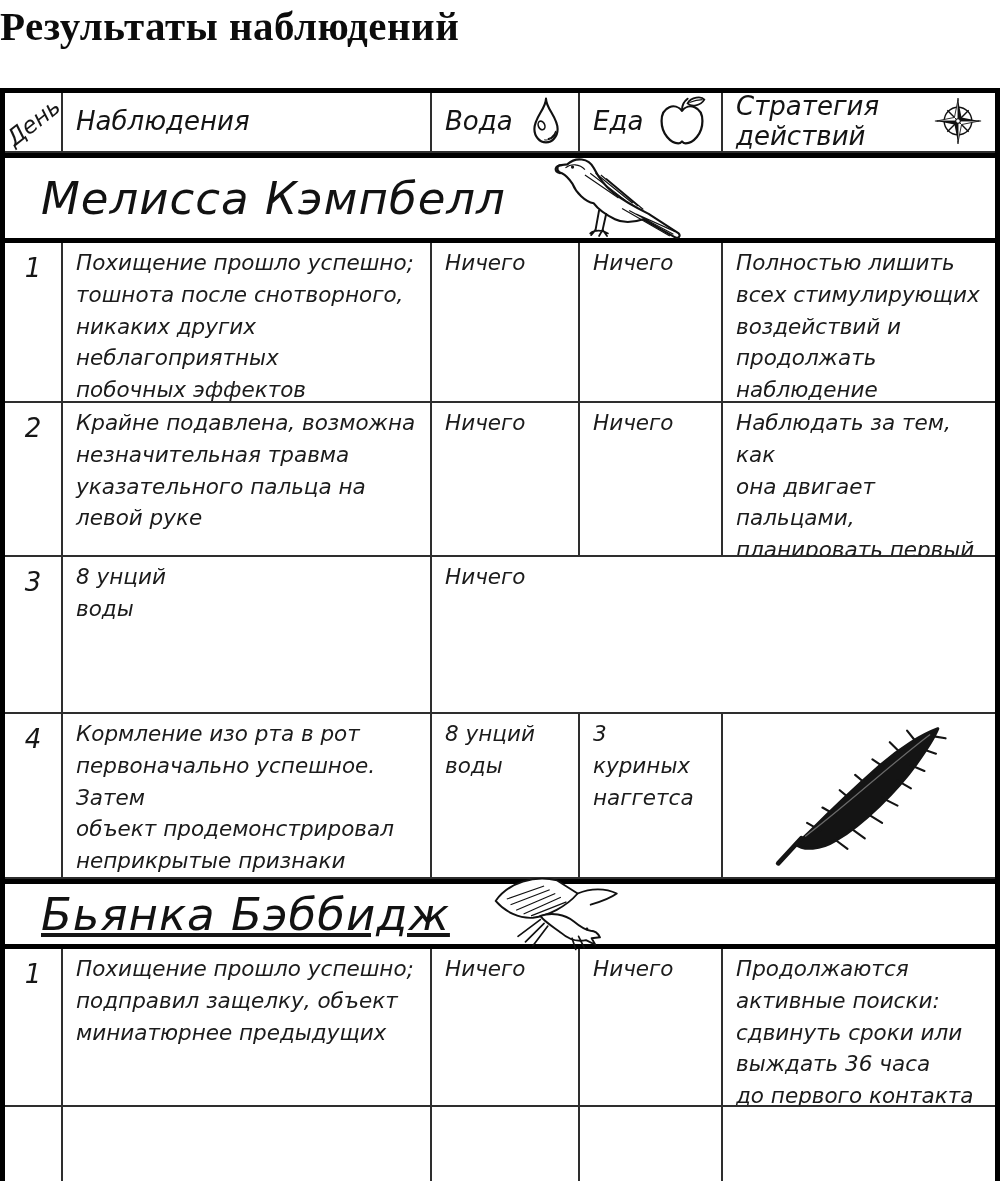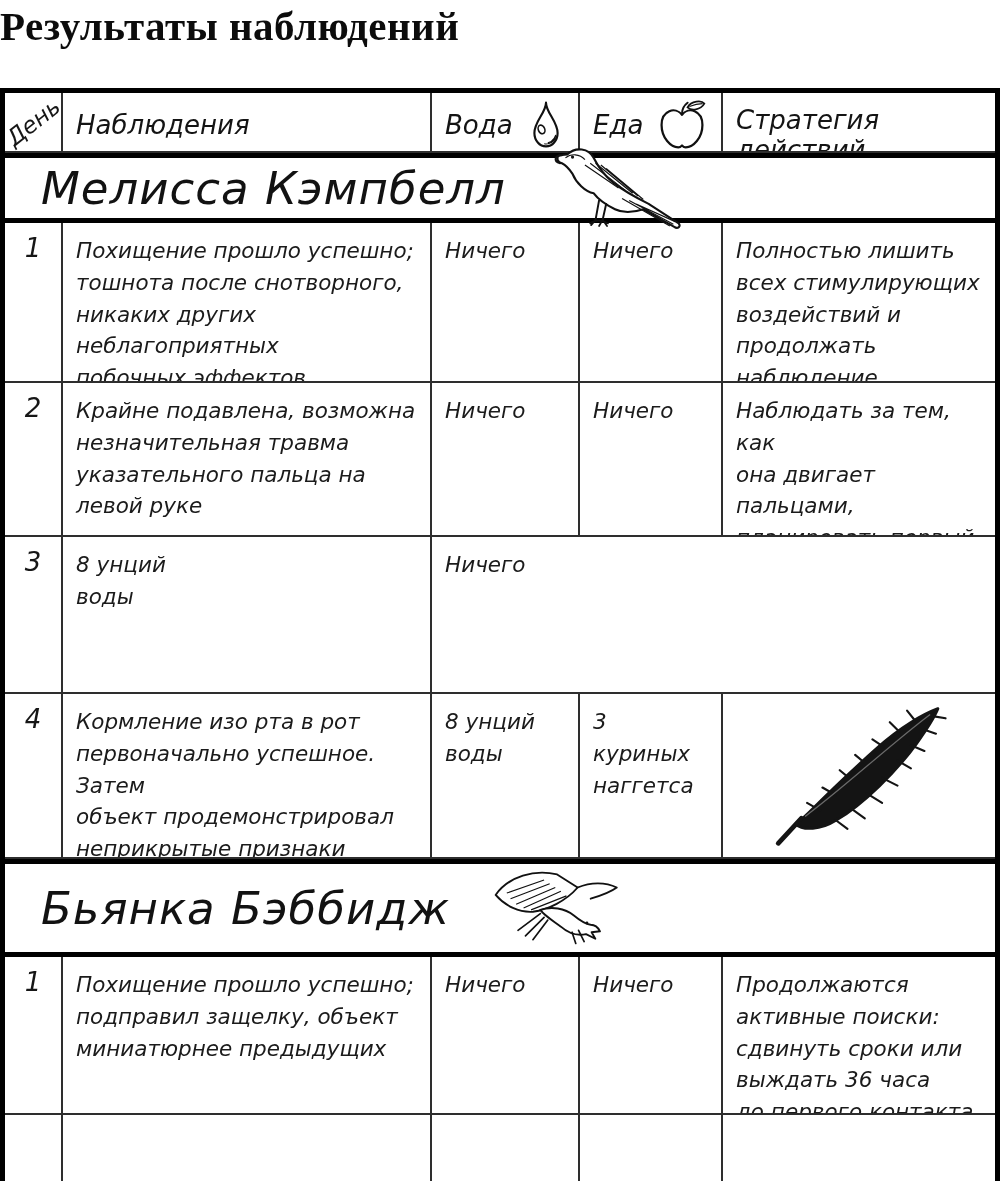--- a/index.html
+++ b/index.html
@@ -9,39 +9,39 @@
   .title{text-align:left;font-family:"Liberation Serif",serif;font-weight:bold;
          font-size:41px;letter-spacing:.5px;margin:2px 0 0;color:#0c0c0c;}
 
   .table{position:absolute;top:88px;left:0;width:1000px;height:1093px;
          border:5px solid #000;border-bottom:none;box-sizing:border-box;
          display:flex;flex-direction:column;background:#fff;}
 
   .row{display:grid;grid-template-columns:58px 369px 148px 143px 1fr;
        border-bottom:2px solid #2e2e2e;box-sizing:border-box;}
   .cell{border-right:2px solid #2e2e2e;box-sizing:border-box;
-        padding:12px 13px 6px;overflow:hidden;}
-  .cell:last-child{border-right:none;flex-direction:column;}
+        padding:4px 13px 6px;overflow:hidden;}
+  .cell:last-child{border-right:none;}
 
   .hw{font-family:"DejaVu Sans",sans-serif;font-style:italic;}
   .celltext{white-space:pre-line;font-size:21.5px;line-height:1.48;color:#1b1b1b;}
 
   
   .header-row{height:60px;}
   .hcell{display:flex;align-items:center;justify-content:space-between;}
   .hlabel{font-size:26px;color:#141414;}
   .day-hcell{display:flex;align-items:center;justify-content:center;padding:0;}
   .day-hlabel{display:inline-block;transform:rotate(-38deg);font-size:23px;}
 
   
   .band{border-top:5px solid #000;border-bottom:5px solid #000;
         box-sizing:border-box;display:flex;align-items:center;
         padding-left:36px;background:#fff;}
-  .band-1{height:70px;}
-  .band-2{height:98px;}
+  .band-1{height:90px;}
+  .band-2{height:70px;text-decoration:underline;}
   .band-name{font-size:45px;color:#121212;letter-spacing:1px;}
   .band-bird{margin-left:34px;flex:0 0 auto;}
 
   
   .r1{height:160px;} .r2{height:154px;} .r3{height:157px;} .r4{height:165px;}
   .r5{height:158px;} .r6{flex:1 1 auto;border-bottom:none;}
   .day-cell{text-align:center;font-size:26px;padding-top:10px;}
 
   .feather-cell{display:flex;align-items:center;justify-content:center;padding:4px;}
 

